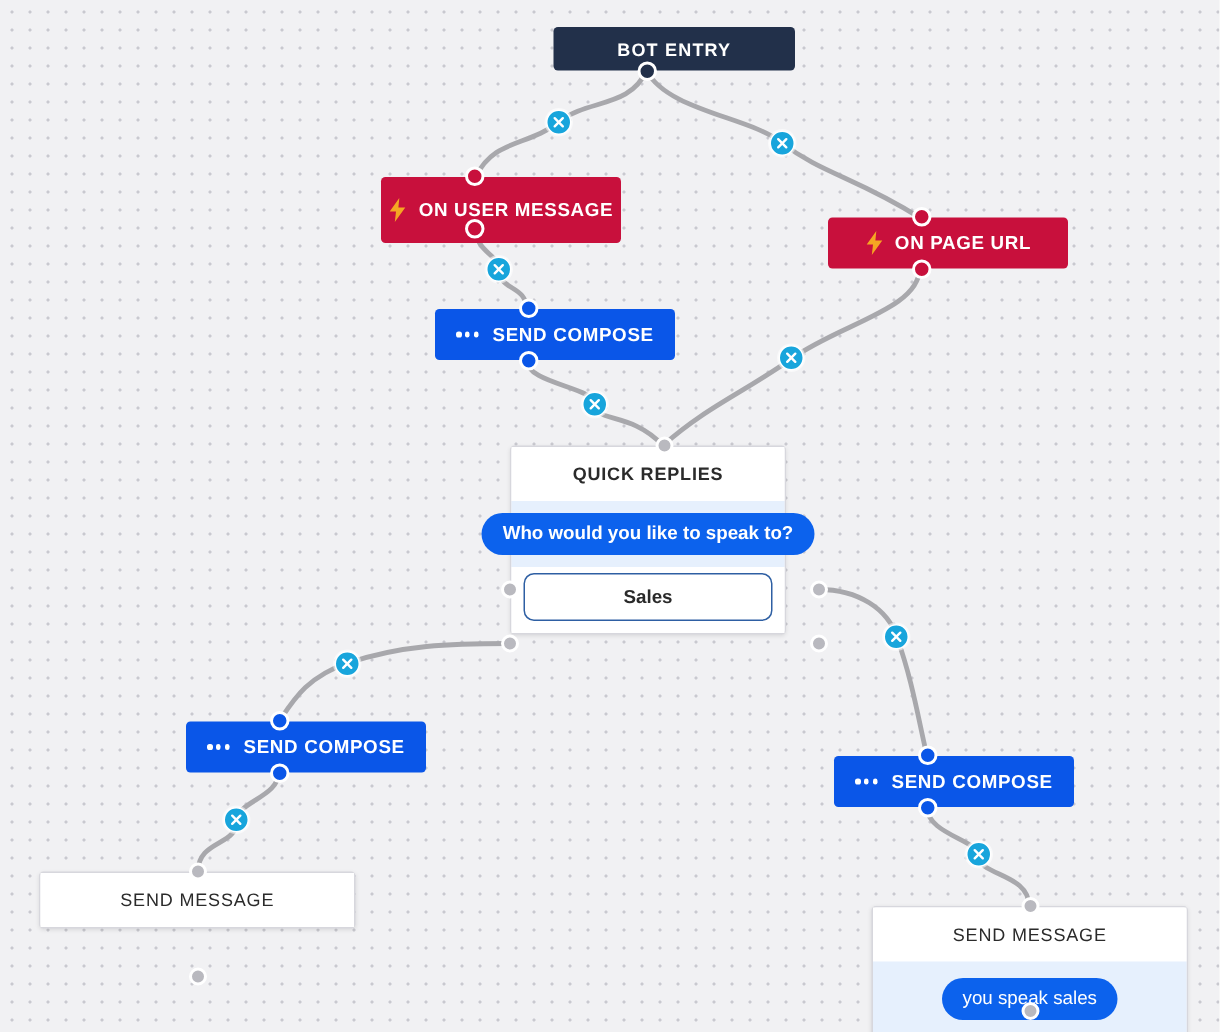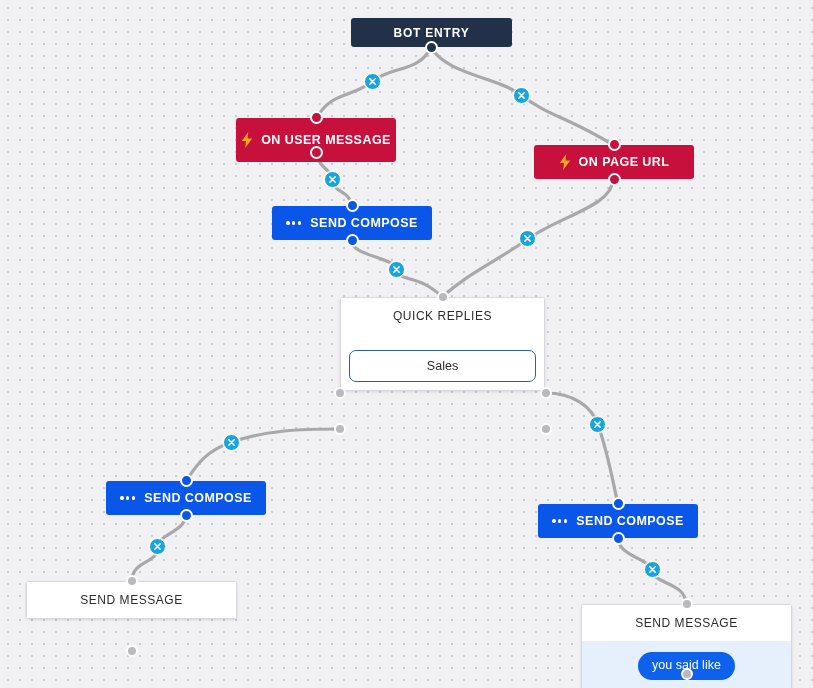--- a/index.html
+++ b/index.html
@@ -63,20 +63,21 @@
     border-radius: 3px;
     display: flex;
     align-items: center;
     justify-content: center;
     font-weight: bold;
     letter-spacing: .45px;
     color: #ffffff;
     white-space: nowrap;
     cursor: pointer;
     user-select: none;
+    margin-left: 18px;
   }
 
   .node-entry {
     background: #22304a;
     font-size: 12px;
     letter-spacing: .8px;
   }
   .node-trigger {
     background: #c8103c;
     font-size: 12.5px;
@@ -166,21 +167,21 @@
     padding: 2px 8px 8px;
   }
   .qr-option {
     border: 1.6px solid #2e5fa3;
     border-radius: 7px;
     background: #ffffff;
     color: #2a2a2a;
     font-size: 12.5px;
     text-align: center;
     padding: 8px 6px;
-    margin-top: 14px;
+    margin-top: 2px;
     position: relative;
     cursor: pointer;
     white-space: nowrap;
   }
 </style>
 </head>
 <body>
 
 <div id="canvas">
 
@@ -298,23 +299,26 @@
         <i></i>
           <i></i>
           <i></i>
       </span>
       <span>SEND COMPOSE</span>
     </div>
     <div class="handle handle-blue" style="left:74px; top:-7px;"></div>
     <div class="handle handle-blue" style="left:74px; top:28px;"></div>
   </div>
 
-  <div class="node" style="left:340px; top:297px; width:205px;">
+  <div class="node" style="left:340px; top:297px; width:184px;font-weight:bold;">
     <div class="card">
       <div class="card-title">QUICK REPLIES</div>
+      <div class="bubble-row">
+        <div class="bubble">Who would you like to speak to?</div>
+      </div>
       <div class="qr-options">
         <div class="qr-option">Sales</div>
       </div>
     </div>
     <div class="handle handle-gray" style="left:97px; top:-6px;"></div>
     <div class="handle handle-gray" style="left:-6px; top:90px;"></div>
     <div class="handle handle-gray" style="left:200px; top:90px;"></div>
     <div class="handle handle-gray" style="left:-6px; top:126px;"></div>
     <div class="handle handle-gray" style="left:200px; top:126px;"></div>
   </div>
@@ -350,20 +354,20 @@
       <div class="card-title">SEND MESSAGE</div>
     </div>
     <div class="handle handle-gray" style="left:100px; top:-6px;"></div>
     <div class="handle handle-gray" style="left:100px; top:64px;"></div>
   </div>
 
   <div class="node" style="left:581px; top:604px; width:211px;">
     <div class="card">
       <div class="card-title">SEND MESSAGE</div>
       <div class="bubble-row" style="padding:11px 10px 13px;">
-        <div class="bubble">you said like</div>
+        <div class="bubble">you speak sales</div>
       </div>
     </div>
     <div class="handle handle-gray" style="left:100px; top:-6px;"></div>
     <div class="handle handle-gray" style="left:100px; top:64px;"></div>
   </div>
 
 </div>
 
 </body></html>

